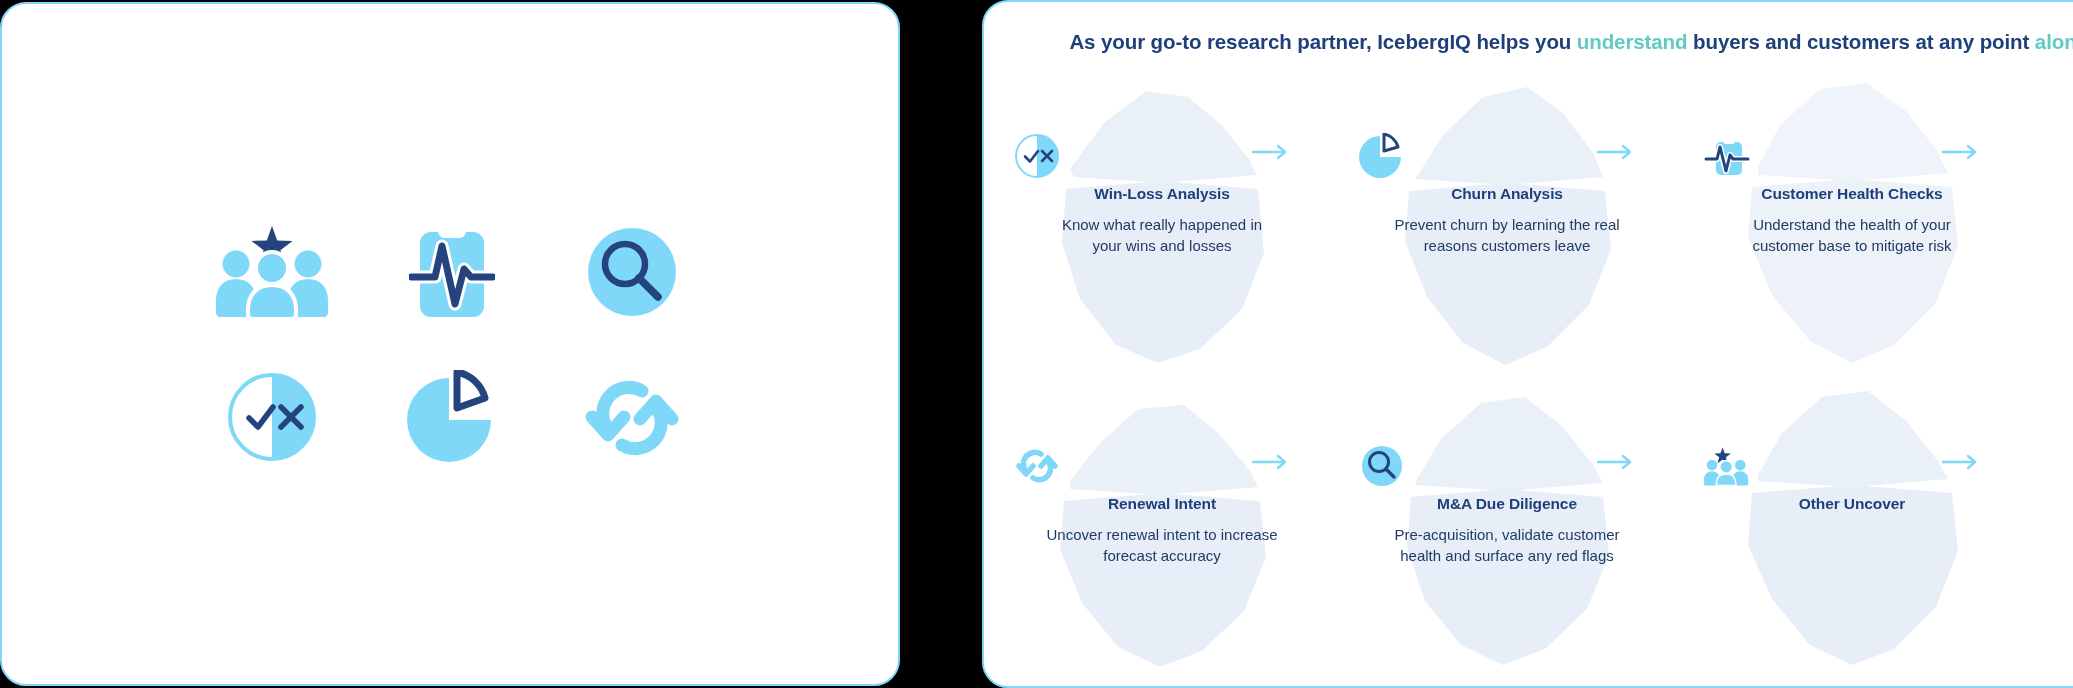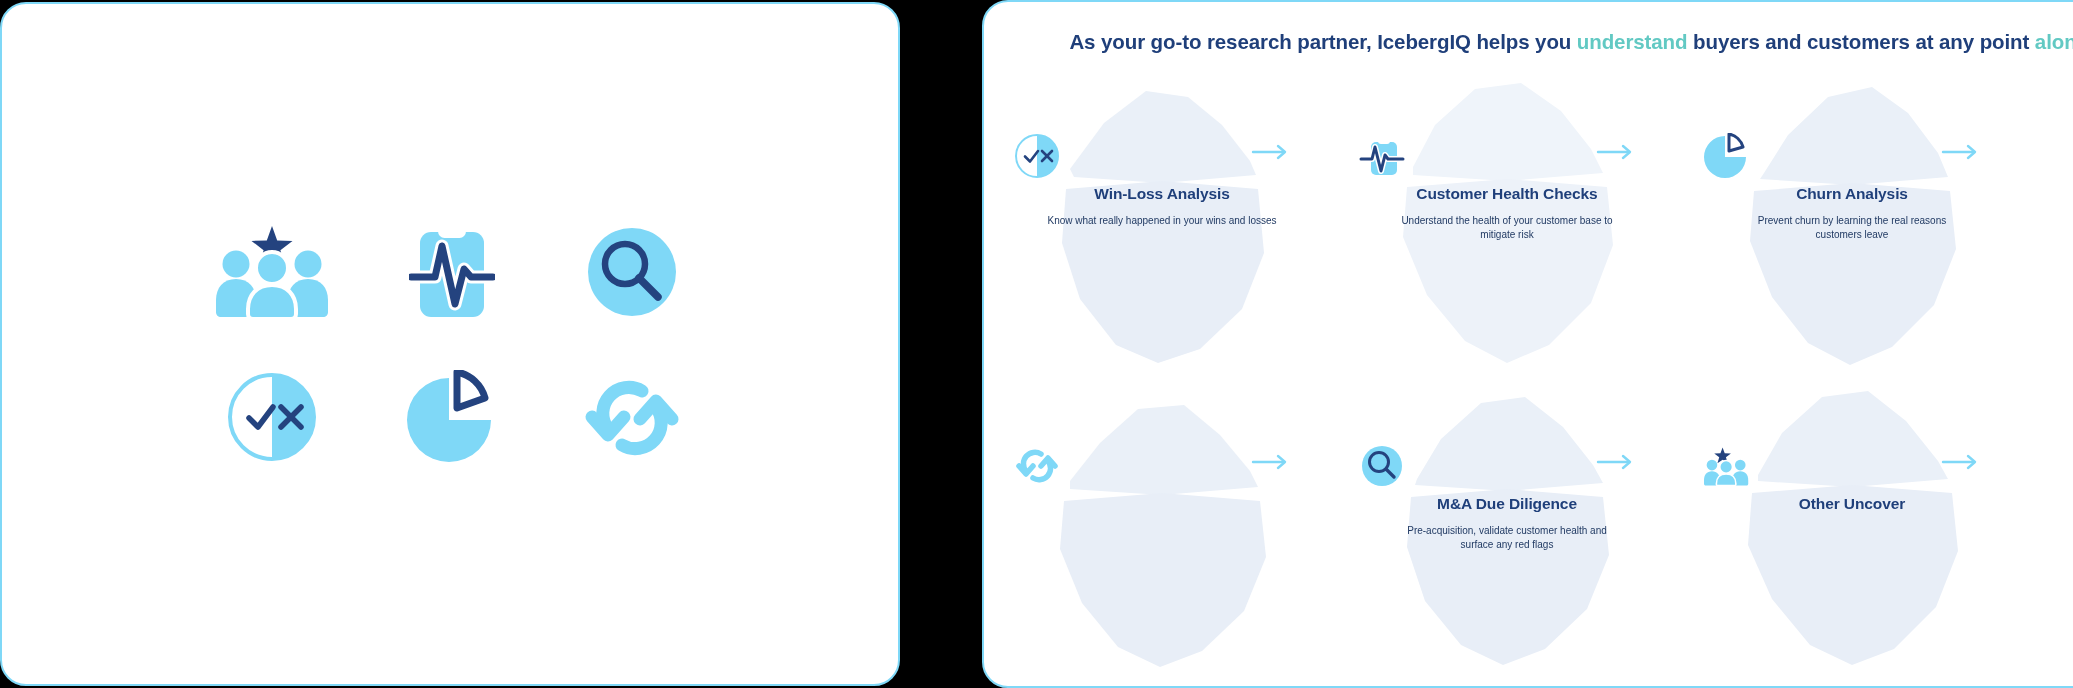--- a/index.html
+++ b/index.html
@@ -22,21 +22,21 @@
 
   .cards{position:absolute;left:28px;top:72px;width:1035px;height:600px;
          display:grid;grid-template-columns:repeat(3,1fr);grid-template-rows:repeat(2,1fr);}
   .card{position:relative;display:flex;align-items:center;}
 
   .berg{position:absolute;left:50%;top:0;transform:translateX(-50%);width:300px;height:295px;}
   .card-inner{position:relative;width:300px;height:295px;}
 
   .card-text{position:absolute;left:0;right:0;top:108px;text-align:center;padding:0 34px;box-sizing:border-box;}
   .card-title{font-size:15.5px;font-weight:600;color:#1f3f7a;letter-spacing:-0.1px;margin-bottom:11px;}
-  .card-desc{font-size:10px;line-height:1.45;color:#213a63;}
+  .card-desc{font-size:15px;line-height:1.45;color:#213a63;}
 
   .card-icon{position:absolute;left:2px;top:56px;width:46px;height:46px;}
   .card-arrow{position:absolute;right:20px;top:66px;width:42px;height:18px;}
 
   .row2 .card-text{top:118px;}
   .row2 .card-icon{top:66px;}
   .row2 .card-arrow{top:76px;}
 </style>
 </head>
 <body>
@@ -132,77 +132,81 @@
           <div class="card-text">
             <div class="card-title">Win-Loss Analysis</div>
             <div class="card-desc">Know what really happened in your wins and losses</div>
           </div>
         </div>
       </div>
 
       <div class="card">
         <div class="card-inner">
           <svg class="berg" viewBox="0 0 300 295">
+            <path d="M62 96 L86 58 L126 20 L170 10 L206 36 L236 76 L246 100 L150 108 L58 102 Z" fill="#eaf0f8"></path>
+            <path d="M52 114 L150 106 L248 114 L254 172 L232 228 L190 270 L148 288 L106 266 L70 220 L48 164 Z" fill="#e8eef7"></path>
+          </svg>
+          <svg class="card-icon" viewBox="0 0 46 46">
+            <path d="M21 24 L21 3 A21 21 0 1 0 42 24 Z" fill="#7fd8f7"></path>
+            <path d="M25 18 L25 1 A18 18 0 0 1 39 14 Z" fill="none" stroke="#24437f" stroke-width="3" stroke-linejoin="round"></path>
+          </svg>
+          <svg class="card-arrow" viewBox="0 0 42 18">
+            <line x1="3" y1="9" x2="34" y2="9" stroke="#7fd8f7" stroke-width="2.4" stroke-linecap="round"></line>
+            <path d="M28 3 L35 9 L28 15" fill="none" stroke="#7fd8f7" stroke-width="2.4" stroke-linecap="round" stroke-linejoin="round"></path>
+          </svg>
+          <div class="card-text">
+            <div class="card-title">Churn Analysis</div>
+            <div class="card-desc">Prevent churn by learning the real reasons customers leave</div>
+          </div>
+        </div>
+      </div>
+
+      <div class="card">
+        <div class="card-inner">
+          <svg class="berg" viewBox="0 0 300 295">
             <path d="M56 90 L78 48 L118 12 L164 6 L204 34 L234 72 L246 96 L150 104 L56 98 Z" fill="#eff4fa"></path>
             <path d="M50 110 L150 102 L250 110 L256 168 L234 226 L192 268 L150 286 L108 264 L70 218 L46 160 Z" fill="#edf2f9"></path>
           </svg>
           <svg class="card-icon" viewBox="0 0 46 46">
             <rect x="12" y="9" width="26" height="33" rx="5" fill="#7fd8f7"></rect>
             <rect x="19" y="5" width="12" height="6" rx="3" fill="#fff"></rect>
             <path d="M2 26 L13 26 L16 14 L22 38 L26 22 L29 26 L44 26" fill="none" stroke="#fff" stroke-width="6" stroke-linecap="round" stroke-linejoin="round"></path>
             <path d="M2 26 L13 26 L16 14 L22 38 L26 22 L29 26 L44 26" fill="none" stroke="#24437f" stroke-width="3" stroke-linecap="round" stroke-linejoin="round"></path>
           </svg>
           <svg class="card-arrow" viewBox="0 0 42 18">
             <line x1="3" y1="9" x2="34" y2="9" stroke="#7fd8f7" stroke-width="2.4" stroke-linecap="round"></line>
             <path d="M28 3 L35 9 L28 15" fill="none" stroke="#7fd8f7" stroke-width="2.4" stroke-linecap="round" stroke-linejoin="round"></path>
           </svg>
           <div class="card-text">
             <div class="card-title">Customer Health Checks</div>
             <div class="card-desc">Understand the health of your customer base to mitigate risk</div>
-          </div>
-        </div>
-      </div>
-
-      <div class="card">
-        <div class="card-inner">
-          <svg class="berg" viewBox="0 0 300 295">
-            <path d="M62 96 L86 58 L126 20 L170 10 L206 36 L236 76 L246 100 L150 108 L58 102 Z" fill="#eaf0f8"></path>
-            <path d="M52 114 L150 106 L248 114 L254 172 L232 228 L190 270 L148 288 L106 266 L70 220 L48 164 Z" fill="#e8eef7"></path>
-          </svg>
-          <svg class="card-icon" viewBox="0 0 46 46">
-            <path d="M21 24 L21 3 A21 21 0 1 0 42 24 Z" fill="#7fd8f7"></path>
-            <path d="M25 18 L25 1 A18 18 0 0 1 39 14 Z" fill="none" stroke="#24437f" stroke-width="3" stroke-linejoin="round"></path>
-          </svg>
-          <svg class="card-arrow" viewBox="0 0 42 18">
-            <line x1="3" y1="9" x2="34" y2="9" stroke="#7fd8f7" stroke-width="2.4" stroke-linecap="round"></line>
-            <path d="M28 3 L35 9 L28 15" fill="none" stroke="#7fd8f7" stroke-width="2.4" stroke-linecap="round" stroke-linejoin="round"></path>
-          </svg>
-          <div class="card-text">
-            <div class="card-title">Churn Analysis</div>
-            <div class="card-desc">Prevent churn by learning the real reasons customers leave</div>
           </div>
         </div>
       </div>
 
       <div class="card row2">
         <div class="card-inner">
           <svg class="berg" viewBox="0 0 300 295">
             <path d="M58 104 L88 66 L126 32 L172 28 L208 58 L238 94 L246 110 L150 118 L58 112 Z" fill="#eaf0f8"></path>
             <path d="M52 124 L150 116 L248 124 L254 180 L232 234 L190 274 L148 290 L106 270 L70 226 L48 172 Z" fill="#e8eef7"></path>
           </svg>
           <svg class="card-icon" viewBox="0 0 46 42">
             <path d="M12 26 A11.5 11.5 0 0 1 27 9" fill="none" stroke="#7fd8f7" stroke-width="5.5" stroke-linecap="round"></path>
             <path d="M5 21 L12 29 L19 21" fill="none" stroke="#7fd8f7" stroke-width="5.5" stroke-linecap="round" stroke-linejoin="round"></path>
             <path d="M34 16 A11.5 11.5 0 0 1 19 33" fill="none" stroke="#7fd8f7" stroke-width="5.5" stroke-linecap="round"></path>
             <path d="M27 21 L34 13 L41 21" fill="none" stroke="#7fd8f7" stroke-width="5.5" stroke-linecap="round" stroke-linejoin="round"></path>
           </svg>
           <svg class="card-arrow" viewBox="0 0 42 18">
             <line x1="3" y1="9" x2="34" y2="9" stroke="#7fd8f7" stroke-width="2.4" stroke-linecap="round"></line>
             <path d="M28 3 L35 9 L28 15" fill="none" stroke="#7fd8f7" stroke-width="2.4" stroke-linecap="round" stroke-linejoin="round"></path>
           </svg>
+          <div class="card-text">
+            <div class="card-title">Renewal Intent</div>
+            <div class="card-desc">Uncover renewal intent to increase forecast accuracy</div>
+          </div>
         </div>
       </div>
 
       <div class="card row2">
         <div class="card-inner">
           <svg class="berg" viewBox="0 0 300 295">
             <path d="M60 102 L84 62 L124 26 L168 20 L206 50 L236 88 L246 106 L150 114 L58 108 Z" fill="#eaf0f8"></path>
             <path d="M54 120 L150 112 L246 120 L252 178 L230 232 L188 272 L146 288 L104 268 L68 224 L50 170 Z" fill="#e8eef7"></path>
           </svg>
           <svg class="card-icon" viewBox="0 0 46 46">

